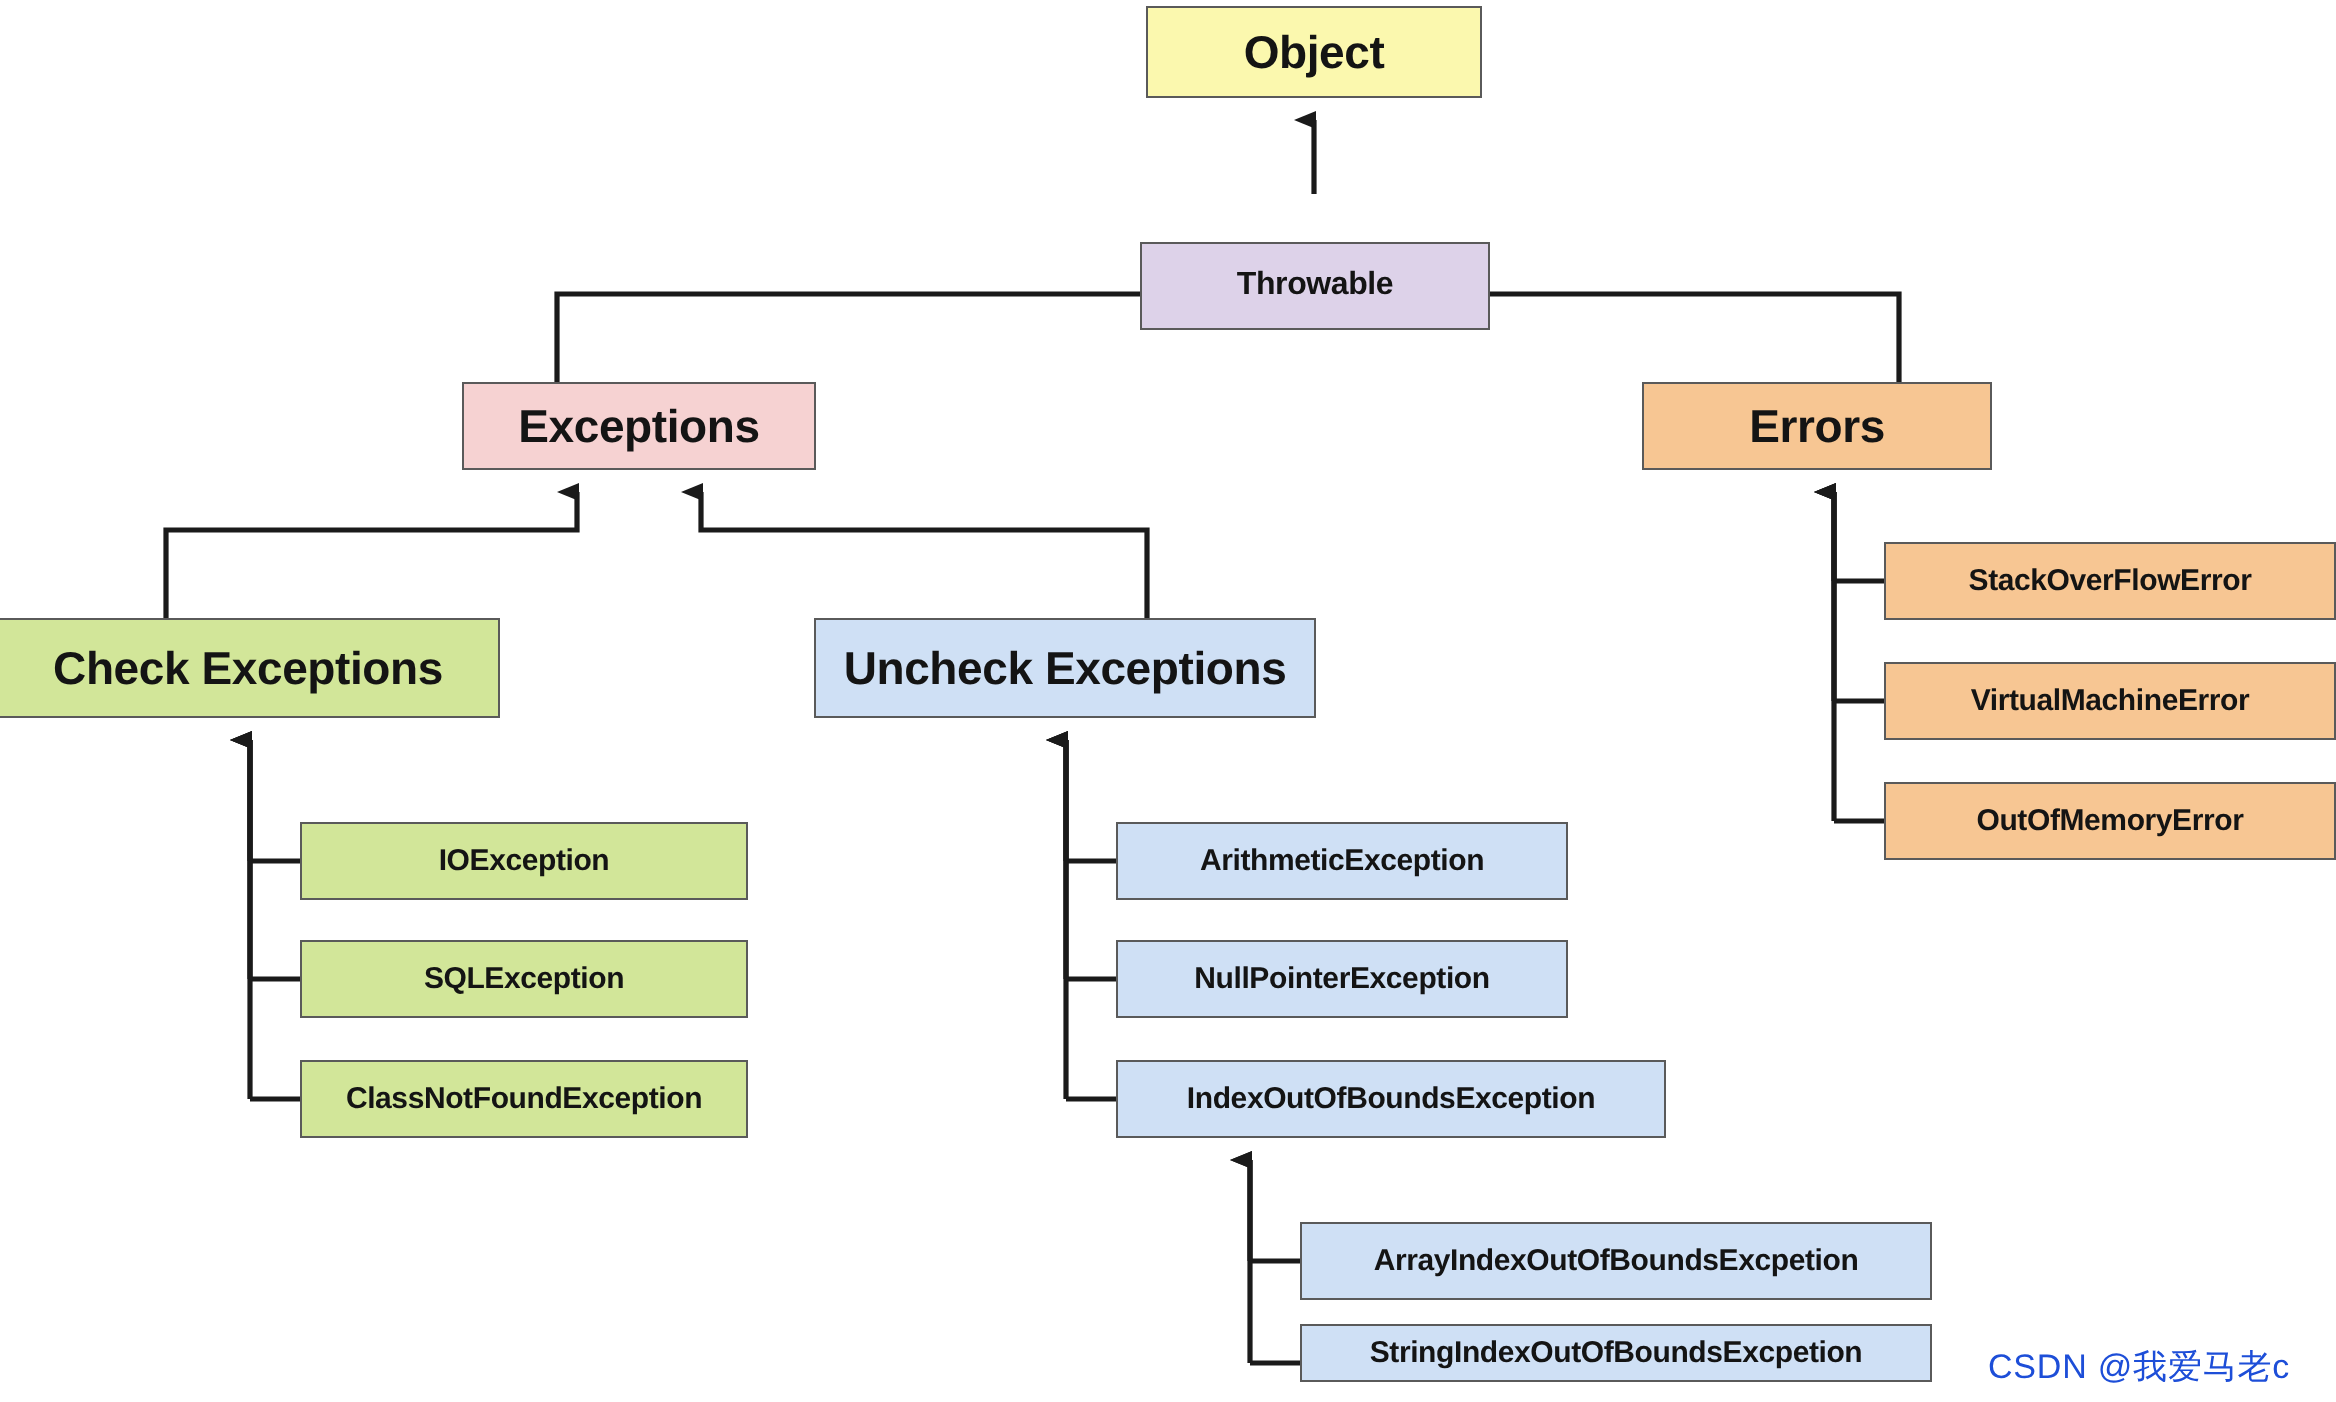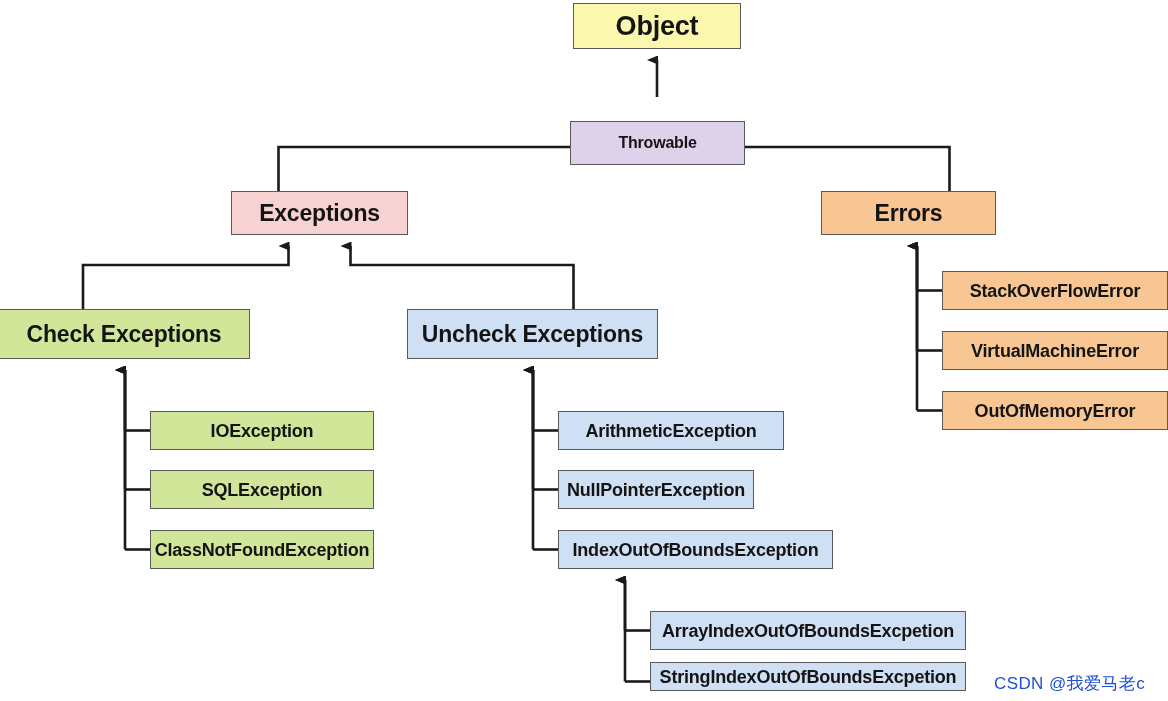--- a/index.html
+++ b/index.html
@@ -33,24 +33,24 @@
     display: flex;
     align-items: center;
     justify-content: center;
     color: #141414;
     font-weight: bold;
     line-height: 1;
     white-space: nowrap;
     letter-spacing: -0.2px;
     z-index: 3;
   }
-  .node.lvl-root   { font-size: 27px; }
+  .node.lvl-root   { font-size: 23px; }
   .node.lvl-two    { font-size: 16px; margin-top: 24px; }
   .node.lvl-three  { font-size: 23px; }
-  .node.lvl-leaf   { font-size: 18px; }
+  .node.lvl-leaf   { font-size: 15px; }
   .watermark {
     position: absolute;
     color: #1d4ed8;
     font-size: 17px;
     font-weight: normal;
     letter-spacing: 0.4px;
     white-space: nowrap;
     z-index: 4;
   }
 </style>
@@ -100,21 +100,21 @@
       <div class="node lvl-root" style="left: 573px; top: 3px; width: 168px; height: 46px; background: rgb(251, 248, 174);">Object</div>
       <div class="node lvl-two" style="left: 570px; top: 97px; width: 175px; height: 44px; background: rgb(221, 210, 233);">Throwable</div>
       <div class="node lvl-three" style="left: 231px; top: 191px; width: 177px; height: 44px; background: rgb(246, 210, 210);">Exceptions</div>
       <div class="node lvl-three" style="left: 821px; top: 191px; width: 175px; height: 44px; background: rgb(247, 198, 147);">Errors</div>
       <div class="node lvl-three" style="left: -2px; top: 309px; width: 252px; height: 50px; background: rgb(210, 230, 153);">Check Exceptions</div>
       <div class="node lvl-three" style="left: 407px; top: 309px; width: 251px; height: 50px; background: rgb(207, 224, 245);">Uncheck Exceptions</div>
       <div class="node lvl-leaf" style="left: 150px; top: 411px; width: 224px; height: 39px; background: rgb(210, 230, 153);">IOException</div>
       <div class="node lvl-leaf" style="left: 150px; top: 470px; width: 224px; height: 39px; background: rgb(210, 230, 153);">SQLException</div>
       <div class="node lvl-leaf" style="left: 150px; top: 530px; width: 224px; height: 39px; background: rgb(210, 230, 153);">ClassNotFoundException</div>
       <div class="node lvl-leaf" style="left: 558px; top: 411px; width: 226px; height: 39px; background: rgb(207, 224, 245);">ArithmeticException</div>
-      <div class="node lvl-leaf" style="left: 558px; top: 470px; width: 196px; height: 39px; background: rgb(207, 224, 245);">NullPointerException</div>
+      <div class="node lvl-leaf" style="left: 558px; top: 470px; width: 226px; height: 39px; background: rgb(207, 224, 245);">NullPointerException</div>
       <div class="node lvl-leaf" style="left: 558px; top: 530px; width: 275px; height: 39px; background: rgb(207, 224, 245);">IndexOutOfBoundsException</div>
       <div class="node lvl-leaf" style="left: 650px; top: 611px; width: 316px; height: 39px; background: rgb(207, 224, 245);">ArrayIndexOutOfBoundsExcpetion</div>
       <div class="node lvl-leaf" style="left: 650px; top: 662px; width: 316px; height: 29px; background: rgb(207, 224, 245);">StringIndexOutOfBoundsExcpetion</div>
       <div class="node lvl-leaf" style="left: 942px; top: 271px; width: 226px; height: 39px; background: rgb(247, 198, 147);">StackOverFlowError</div>
       <div class="node lvl-leaf" style="left: 942px; top: 331px; width: 226px; height: 39px; background: rgb(247, 198, 147);">VirtualMachineError</div>
       <div class="node lvl-leaf" style="left: 942px; top: 391px; width: 226px; height: 39px; background: rgb(247, 198, 147);">OutOfMemoryError</div>
     </div>
 
   <div class="watermark" style="left:994px; top:672px;">CSDN @我爱马老c</div>
 </div>

